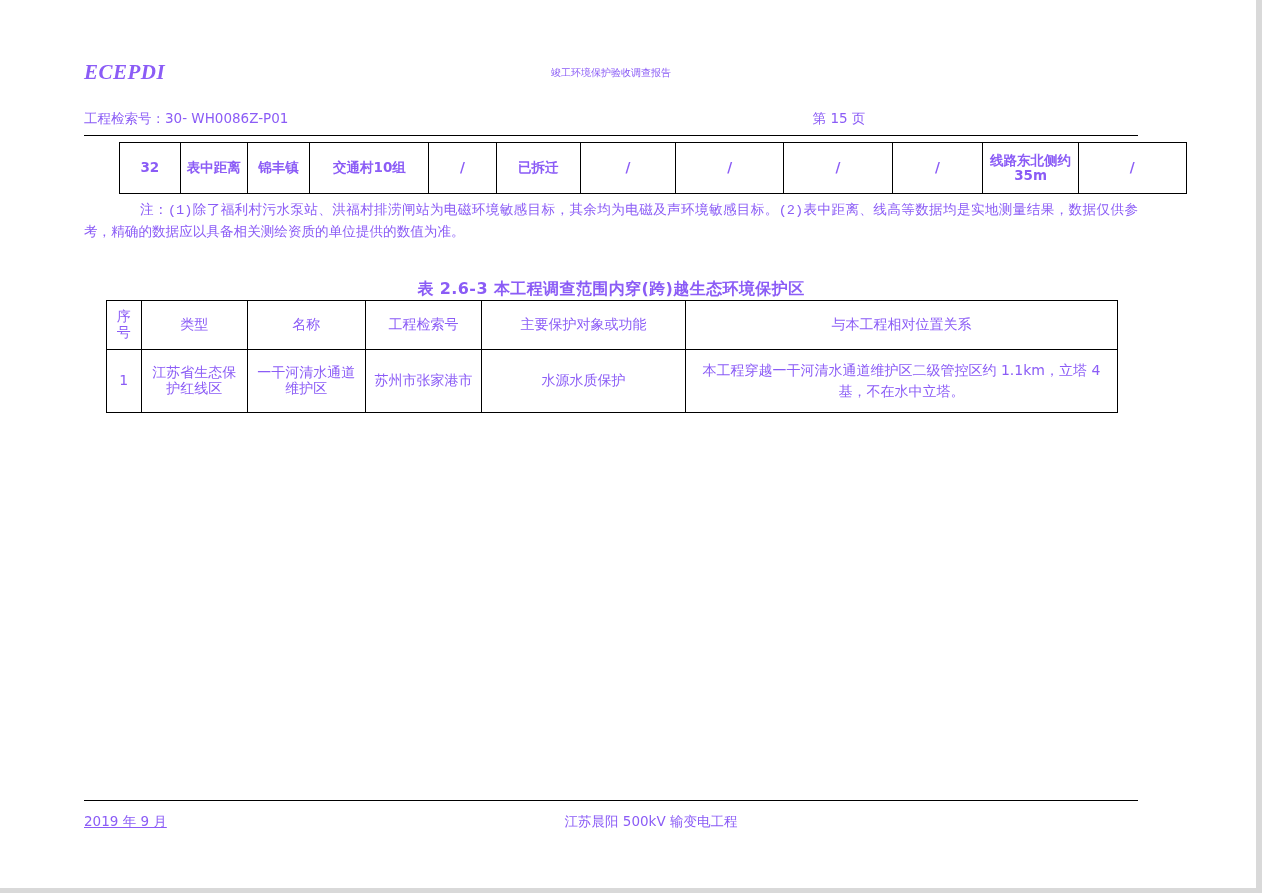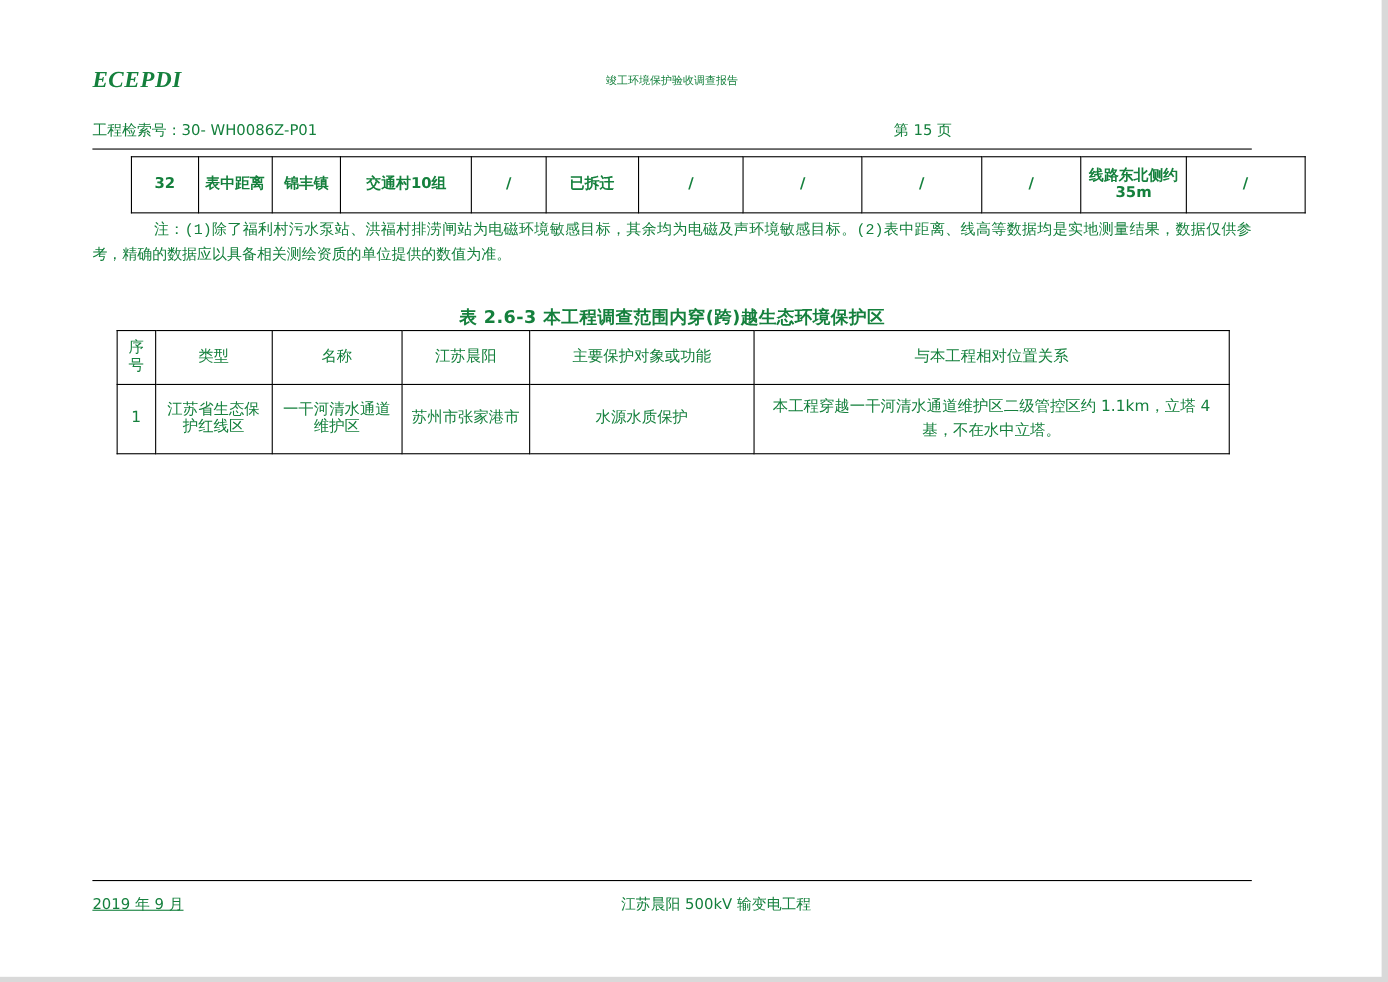--- a/index.html
+++ b/index.html
@@ -8,21 +8,21 @@
     background: #c8c8c8;
   }
   .page {
     position: relative;
     width: 1262px;
     height: 893px;
     background: #ffffff;
     box-sizing: border-box;
     overflow: hidden;
     font-family: "Liberation Serif", "DejaVu Serif", serif;
-    color: #15803d;
+    color: #8b5cf6;
   }
   
   .sheet-edge-right {
     position: absolute;
     top: 0; right: 0; width: 6px; height: 893px;
     background: #d9d9d9;
   }
   .sheet-edge-bottom {
     position: absolute;
     left: 0; bottom: 0; width: 1262px; height: 5px;
@@ -234,21 +234,21 @@
         <col style="width:116px">
         <col style="width:114px">
         <col style="width:200px">
         <col style="width:424px">
       </colgroup>
       <tbody>
           <tr class="head">
         <td>序号</td>
         <td>类型</td>
         <td>名称</td>
-        <td>江苏晨阳</td>
+        <td>工程检索号</td>
         <td>主要保护对象或功能</td>
         <td>与本工程相对位置关系</td>
       </tr>
       <tr class="body">
         <td>1</td>
         <td>江苏省生态保护红线区</td>
         <td>一干河清水通道维护区</td>
         <td>苏州市张家港市</td>
         <td>水源水质保护</td>
         <td class="rel">本工程穿越一干河清水通道维护区二级管控区约 1.1km，立塔 4 基，不在水中立塔。</td>

